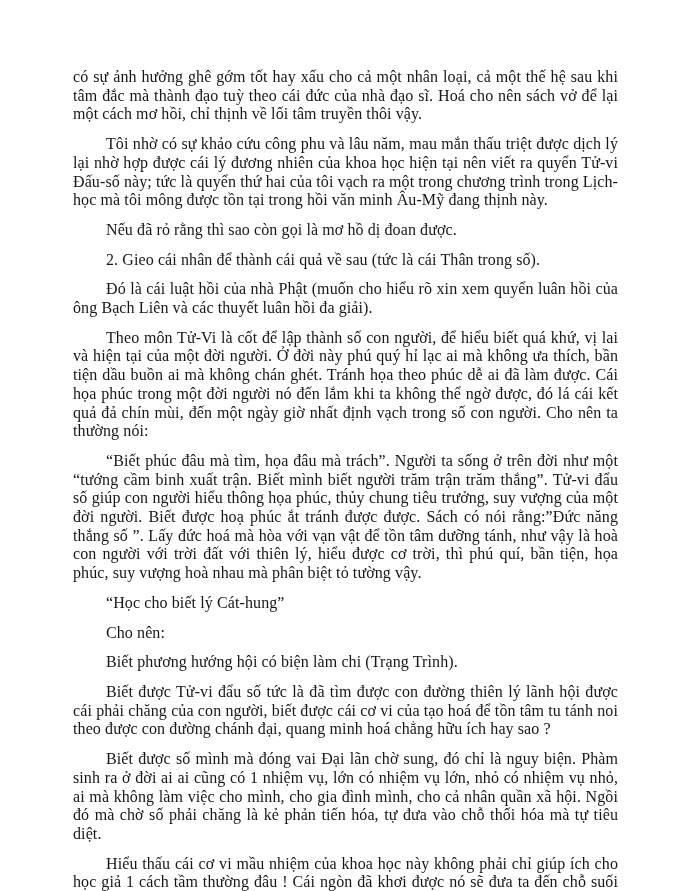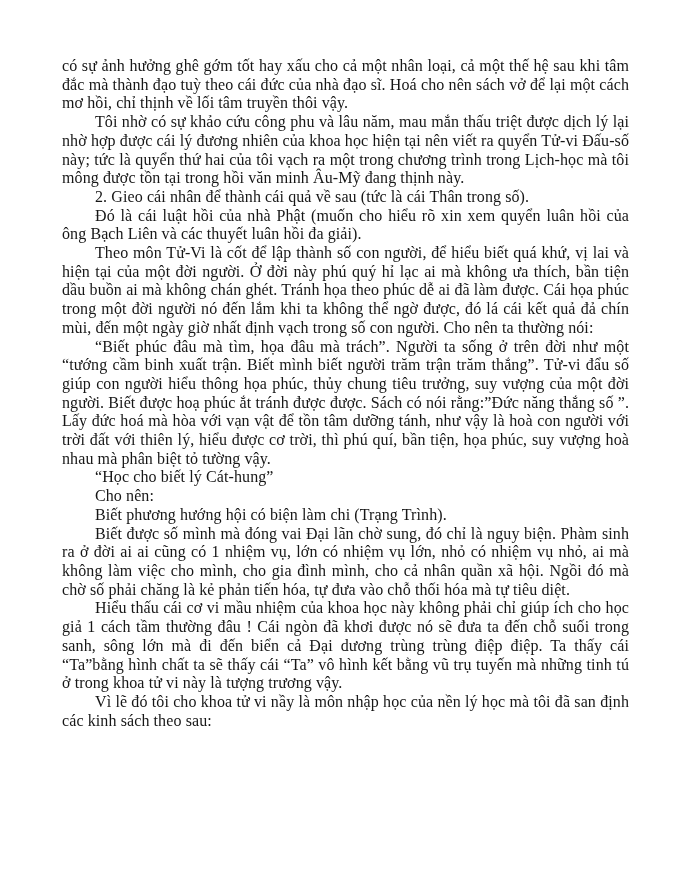--- a/index.html
+++ b/index.html
@@ -22,21 +22,21 @@
   }
   .text-block {
     width: 567px;
     color: #161616;
     font-size: 16px;
     line-height: 18.7px;
     text-align: justify;
     letter-spacing: 0.1px;
   }
   .text-block p {
-    margin: 0;
+    margin: 11px;
     padding: 0;
   }
   .text-block p.indent {
     text-indent: 33px;
   }
   .yinyang {
     display: inline-block;
     width: 13px;
     height: 13px;
     vertical-align: -1px;
@@ -47,37 +47,39 @@
 <body>
 
 <div class="page">
   <div class="text-block">
 
     <p><span>có sự ảnh hưởng ghê gớm tốt hay xấu cho cả một nhân loại, cả một thế hệ sau khi tâm đắc mà thành đạo tuỳ theo cái đức của nhà đạo sĩ. Hoá cho nên sách vở để lại một cách mơ hồi, chỉ thịnh về lối tâm truyền thôi vậy.</span></p>
 
     <p class="indent"><span>Tôi nhờ có sự khảo cứu công phu và lâu năm, mau mắn thấu triệt được dịch lý lại nhờ hợp được cái lý đương nhiên của khoa học hiện tại nên viết ra quyển Tử-vi Đấu-số này; tức là quyển thứ hai của tôi vạch ra một trong chương trình trong Lịch-học mà tôi mông được tồn tại trong hồi văn minh Âu-Mỹ đang thịnh này.</span></p>
 
 
+    <p class="indent"><span>Nếu đã rỏ rằng thì sao còn gọi là mơ hồ dị đoan được.</span></p>
 
 
 
     <p class="indent"><span>2. Gieo cái nhân để thành cái quả về sau (tức là cái Thân trong số).</span></p>
 
     <p class="indent"><span>Đó là cái luật hồi của nhà Phật (muốn cho hiểu rõ xin xem quyển luân hồi của ông Bạch Liên và các thuyết luân hồi đa giải).</span></p>
 
     <p class="indent"><span>Theo môn Tử-Vi là cốt để lập thành số con người, để hiểu biết quá khứ, vị lai và hiện tại của một đời người. Ở đời này phú quý hỉ lạc ai mà không ưa thích, bần tiện dầu buồn ai mà không chán ghét. Tránh họa theo phúc dễ ai đã làm được. Cái họa phúc trong một đời người nó đến lắm khi ta không thể ngờ được, đó lá cái kết quả đả chín mùi, đến một ngày giờ nhất định vạch trong số con người. Cho nên ta thường nói:</span></p>
 
     <p class="indent"><span>“Biết phúc đâu mà tìm, họa đâu mà trách”. Người ta sống ở trên đời như một “tướng cầm binh xuất trận. Biết mình biết người trăm trận trăm thắng”. Tử-vi đẩu số giúp con người hiểu thông họa phúc, thủy chung tiêu trưởng, suy vượng của một đời người. Biết được hoạ phúc ắt tránh được được. Sách có nói rằng:”Đức năng thắng số ”. Lấy đức hoá mà hòa với vạn vật để tồn tâm dưỡng tánh, như vậy là hoà con người với trời đất với thiên lý, hiểu được cơ trời, thì phú quí, bần tiện, họa phúc, suy vượng hoà nhau mà phân biệt tỏ tường vậy.</span></p>
 
     <p class="indent"><span>“Học cho biết lý Cát-hung”</span></p>
 
     <p class="indent"><span>Cho nên:</span></p>
 
     <p class="indent"><span>Biết phương hướng hội có biện làm chi (Trạng Trình).</span></p>
 
+    <p class="indent"><span>Biết được Tử-vi đẩu số tức là đã tìm được con đường thiên lý lãnh hội được cái phải chăng của con người, biết được cái cơ vi của tạo hoá để tồn tâm tu tánh noi theo được con đường chánh đại, quang minh hoá chẳng hữu ích hay sao ?</span></p>
 
     <p class="indent"><span>Biết được số mình mà đóng vai Đại lãn chờ sung, đó chỉ là nguy biện. Phàm sinh ra ở đời ai ai cũng có 1 nhiệm vụ, lớn có nhiệm vụ lớn, nhỏ có nhiệm vụ nhỏ, ai mà không làm việc cho mình, cho gia đình mình, cho cả nhân quần xã hội. Ngồi đó mà chờ số phải chăng là kẻ phản tiến hóa, tự đưa vào chỗ thối hóa mà tự tiêu diệt.</span></p>
 
     <p class="indent"><span>Hiểu thấu cái cơ vi mầu nhiệm của khoa học này không phải chỉ giúp ích cho học giả 1 cách tầm thường đâu ! Cái ngòn đã khơi được nó sẽ đưa ta đến chỗ suối trong sanh, sông lớn mà đi đến biển cả Đại dương trùng trùng điệp điệp. Ta thấy cái “Ta”bằng hình chất ta sẽ thấy cái “Ta” vô hình kết bằng vũ trụ tuyến mà những tinh tú ở trong khoa tử vi này là tượng trương vậy.</span></p>
 
     <p class="indent"><span>Vì lẽ đó tôi cho khoa tử vi nầy là môn nhập học của nền lý học mà tôi đã san định các kinh sách theo sau:</span></p>
 
   </div>
 </div>
 

